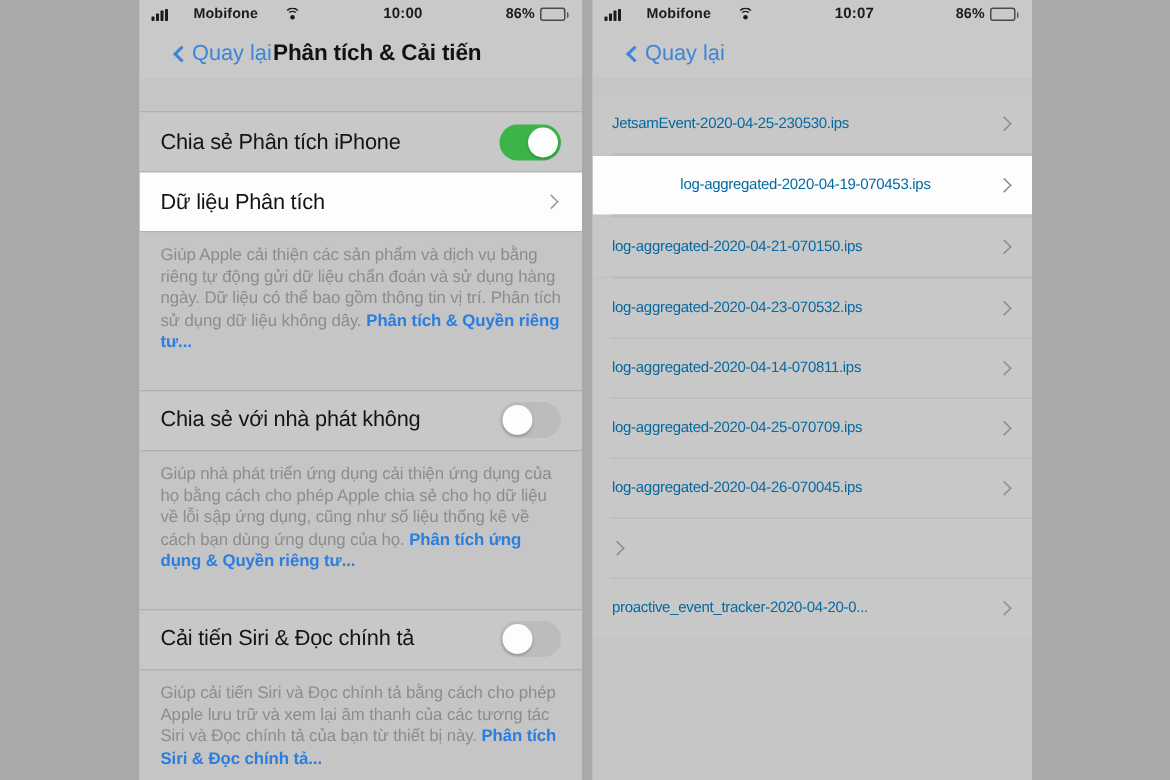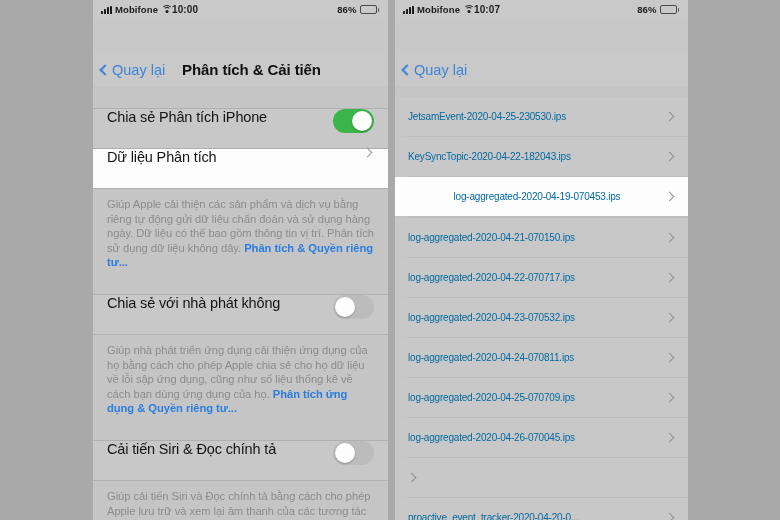--- a/index.html
+++ b/index.html
@@ -35,22 +35,22 @@
     height: 19px;
     background: #c9c9c9;
     display: flex;
     align-items: center;
     padding: 0 9px 0 8px;
     font-size: 9.5px;
     font-weight: bold;
     color: #1b1b1b;
     letter-spacing: .1px;
   }
-  .sb-left  { display: flex; align-items: center; gap: 3px; flex: 0 0 auto; }
-  .sb-mid   { flex: 1 1 auto; text-align: left; font-size: 10px; font-weight: bold; }
+  .sb-left  { display: flex; align-items: center; gap: 17px; flex: 0 0 auto; }
+  .sb-mid   { flex: 1 1 auto; text-align: center; font-size: 10px; font-weight: bold; }
   .sb-right { display: flex; align-items: center; gap: 3px; flex: 0 0 auto; }
 
   .signal-bars { display: flex; align-items: flex-end; gap: 1px; height: 8px; }
   .signal-bars i { display: block; width: 2px; background: #1b1b1b; border-radius: .5px; }
   .signal-bars i:nth-child(1) { height: 3px; }
   .signal-bars i:nth-child(2) { height: 5px; }
   .signal-bars i:nth-child(3) { height: 7px; }
   .signal-bars i:nth-child(4) { height: 8px; }
 
   .wifi-icon { width: 11px; height: 9px; position: relative; }
@@ -85,22 +85,21 @@
     background: #5a5a5a; border-radius: 0 1px 1px 0;
   }
 
   
   .navbar {
     height: 33px;
     background: #c9c9c9;
     display: flex;
     align-items: center;
     position: relative;
-    padding-left: 8px;
-    margin-top: 34px;
+    padding-left: 24px;
   }
   .back-btn {
     display: flex; align-items: center; gap: 2px;
     color: #3d85d8; font-size: 14.5px;
     z-index: 2; cursor: pointer;
   }
   .chev-left {
     width: 8px; height: 8px;
     border-left: 2.2px solid #3d85d8;
     border-bottom: 2.2px solid #3d85d8;
@@ -125,21 +124,21 @@
 
   .gap { height: 22px; background: #c5c5c5; }
   .gap.small { height: 14px; }
 
   .hairline { height: 1px; background: #b0b0b0; }
 
   
   .row {
     background: #c8c8c8;
     display: flex;
-    align-items: flex-start;
+    align-items: center;
     padding: 0 14px;
     height: 39px;
   }
   .row.selected { background: #fdfdfd; }
   .row-label {
     flex: 1 1 auto;
     font-size: 14.5px;
     color: #141414;
     letter-spacing: -.15px;
   }
@@ -340,48 +339,40 @@
     </div>
 
     <div class="content">
       <div class="gap" style="height:11px"></div>
       <div class="filelist" id="file-list">
           <div class="file-row">
             <span class="file-name">JetsamEvent-2020-04-25-230530.ips</span>
             <span class="chev-right"></span>
           </div>
           <div class="file-sep"></div>
-          <div class="file-row">
-            <span class="file-name">KeySyncTopic-2020-04-22-182043.ips</span>
-            <span class="chev-right"></span>
-          </div>
           <div class="file-sep"></div>
           <div class="file-row selected">
             <span class="file-name">log-aggregated-2020-04-19-070453.ips</span>
             <span class="chev-right"></span>
           </div>
           <div class="file-sep"></div>
           <div class="file-sep"></div>
           <div class="file-row">
             <span class="file-name">log-aggregated-2020-04-21-070150.ips</span>
             <span class="chev-right"></span>
           </div>
           <div class="file-sep"></div>
-          <div class="file-row">
-            <span class="file-name">log-aggregated-2020-04-22-070717.ips</span>
-            <span class="chev-right"></span>
-          </div>
           <div class="file-sep"></div>
           <div class="file-row">
             <span class="file-name">log-aggregated-2020-04-23-070532.ips</span>
             <span class="chev-right"></span>
           </div>
           <div class="file-sep"></div>
           <div class="file-row">
-            <span class="file-name">log-aggregated-2020-04-24-070811.ips</span>
+            <span class="file-name">log-aggregated-2020-04-14-070811.ips</span>
             <span class="chev-right"></span>
           </div>
           <div class="file-sep"></div>
           <div class="file-row">
             <span class="file-name">log-aggregated-2020-04-25-070709.ips</span>
             <span class="chev-right"></span>
           </div>
           <div class="file-sep"></div>
           <div class="file-row">
             <span class="file-name">log-aggregated-2020-04-26-070045.ips</span>

